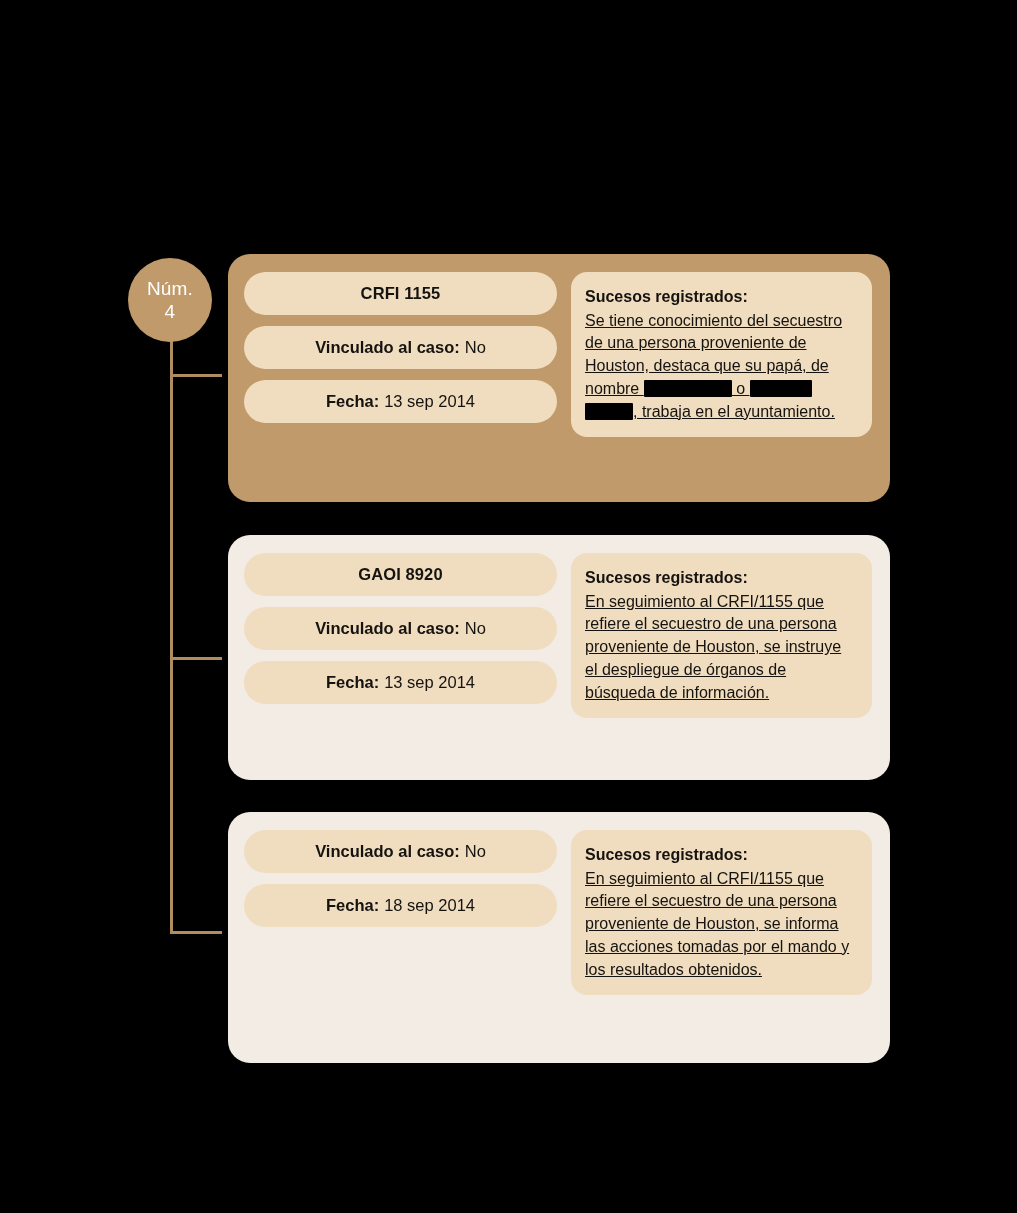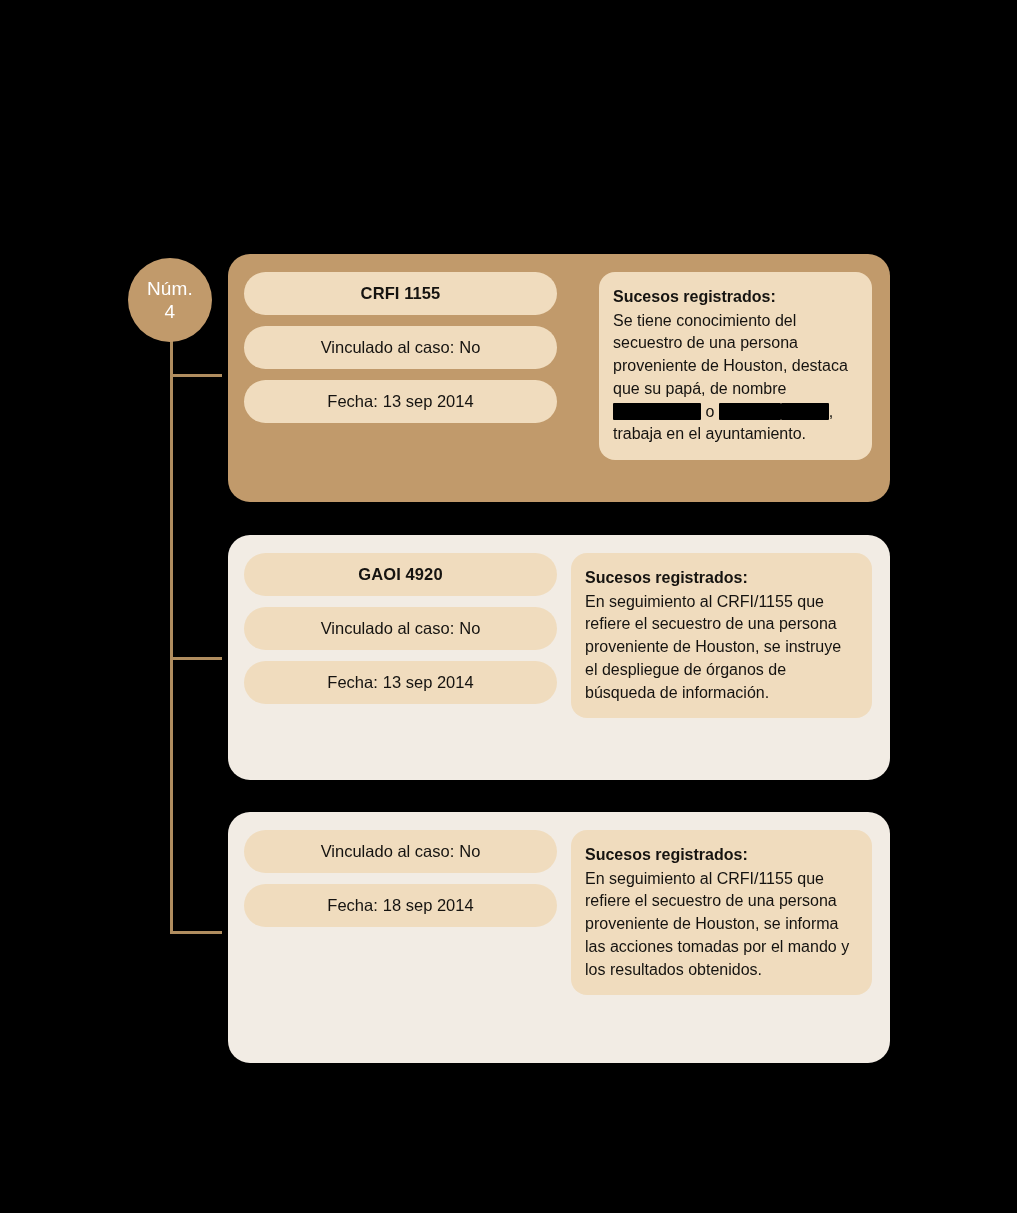--- a/index.html
+++ b/index.html
@@ -74,21 +74,20 @@
     width: 662px;
     border-radius: 22px;
     display: flex;
     flex-direction: row;
     align-items: flex-start;
     padding: 18px 18px 18px 16px;
   }
   .card.highlight {
     background: #c19a6b;
     box-shadow: 3px 5px 0 0 rgba(0,0,0,0.12);
-    gap: 28px;
   }
   .card.plain {
     background: #f2ece4;
     box-shadow: 3px 5px 0 0 rgba(0,0,0,0.10);
   }
 
   #card-1 { top: 254px; height: 248px; }
   #card-2 { top: 535px; height: 245px; }
   #card-3 { top: 812px; height: 251px; }
 
@@ -106,21 +105,21 @@
     border-radius: 22px;
     background: #f0dcbe;
     display: flex;
     align-items: center;
     justify-content: center;
     color: #151310;
     font-size: 16.5px;
     line-height: 1;
     white-space: nowrap;
   }
-  .pill .lbl { font-weight: 400; }
+  .pill .lbl { font-weight: 700; }
   .pill .val { font-weight: 400; }
   .pill .lbl + .val { margin-left: 5px; }
   .pill.title .lbl { font-weight: 700; letter-spacing: 0.1px; }
 
   
   .text-panel {
     margin-left: 14px;
     flex: 1 1 auto;
     background: #f0dcbe;
     border-radius: 16px;
@@ -129,21 +128,21 @@
     font-size: 16px;
     line-height: 1.42;
     min-height: 60px;
   }
   #card-1 .text-panel { padding: 14px 14px 14px 14px; }
   .panel-heading {
     font-weight: 700;
     display: block;
     margin-bottom: 1px;
   }
-  .panel-body { display: block; font-weight: 400; }
+  .panel-body { display: block; font-weight: 400; text-decoration: underline; }
   .redaction {
     display: inline-block;
     height: 17px;
     background: #000000;
     vertical-align: -3px;
     border-radius: 1px;
   }
   .r-w1 { width: 88px; }
   .r-w2 { width: 62px; }
   .r-w3 { width: 48px; }
@@ -181,21 +180,21 @@
     </div>
     <div class="text-panel">
       <span class="panel-heading">Sucesos registrados:</span>
       <span class="panel-body"><span>Se tiene conocimiento del secuestro de una persona proveniente de Houston, destaca que su papá, de nombre </span><span class="redaction r-w1"></span><span> o </span><span class="redaction r-w2"></span><span class="redaction r-w3"></span><span>, trabaja en el ayuntamiento.</span></span>
     </div>
   </div>
 
   <div class="card plain" id="card-2">
     <div class="pill-col">
       <div class="pill title">
-        <span class="lbl">GAOI 4920</span>
+        <span class="lbl">GAOI 8920</span>
       </div>
       <div class="pill">
         <span class="lbl">Vinculado al caso:</span>
         <span class="val">No</span>
       </div>
       <div class="pill">
         <span class="lbl">Fecha:</span>
         <span class="val">13 sep 2014</span>
       </div>
     </div>

